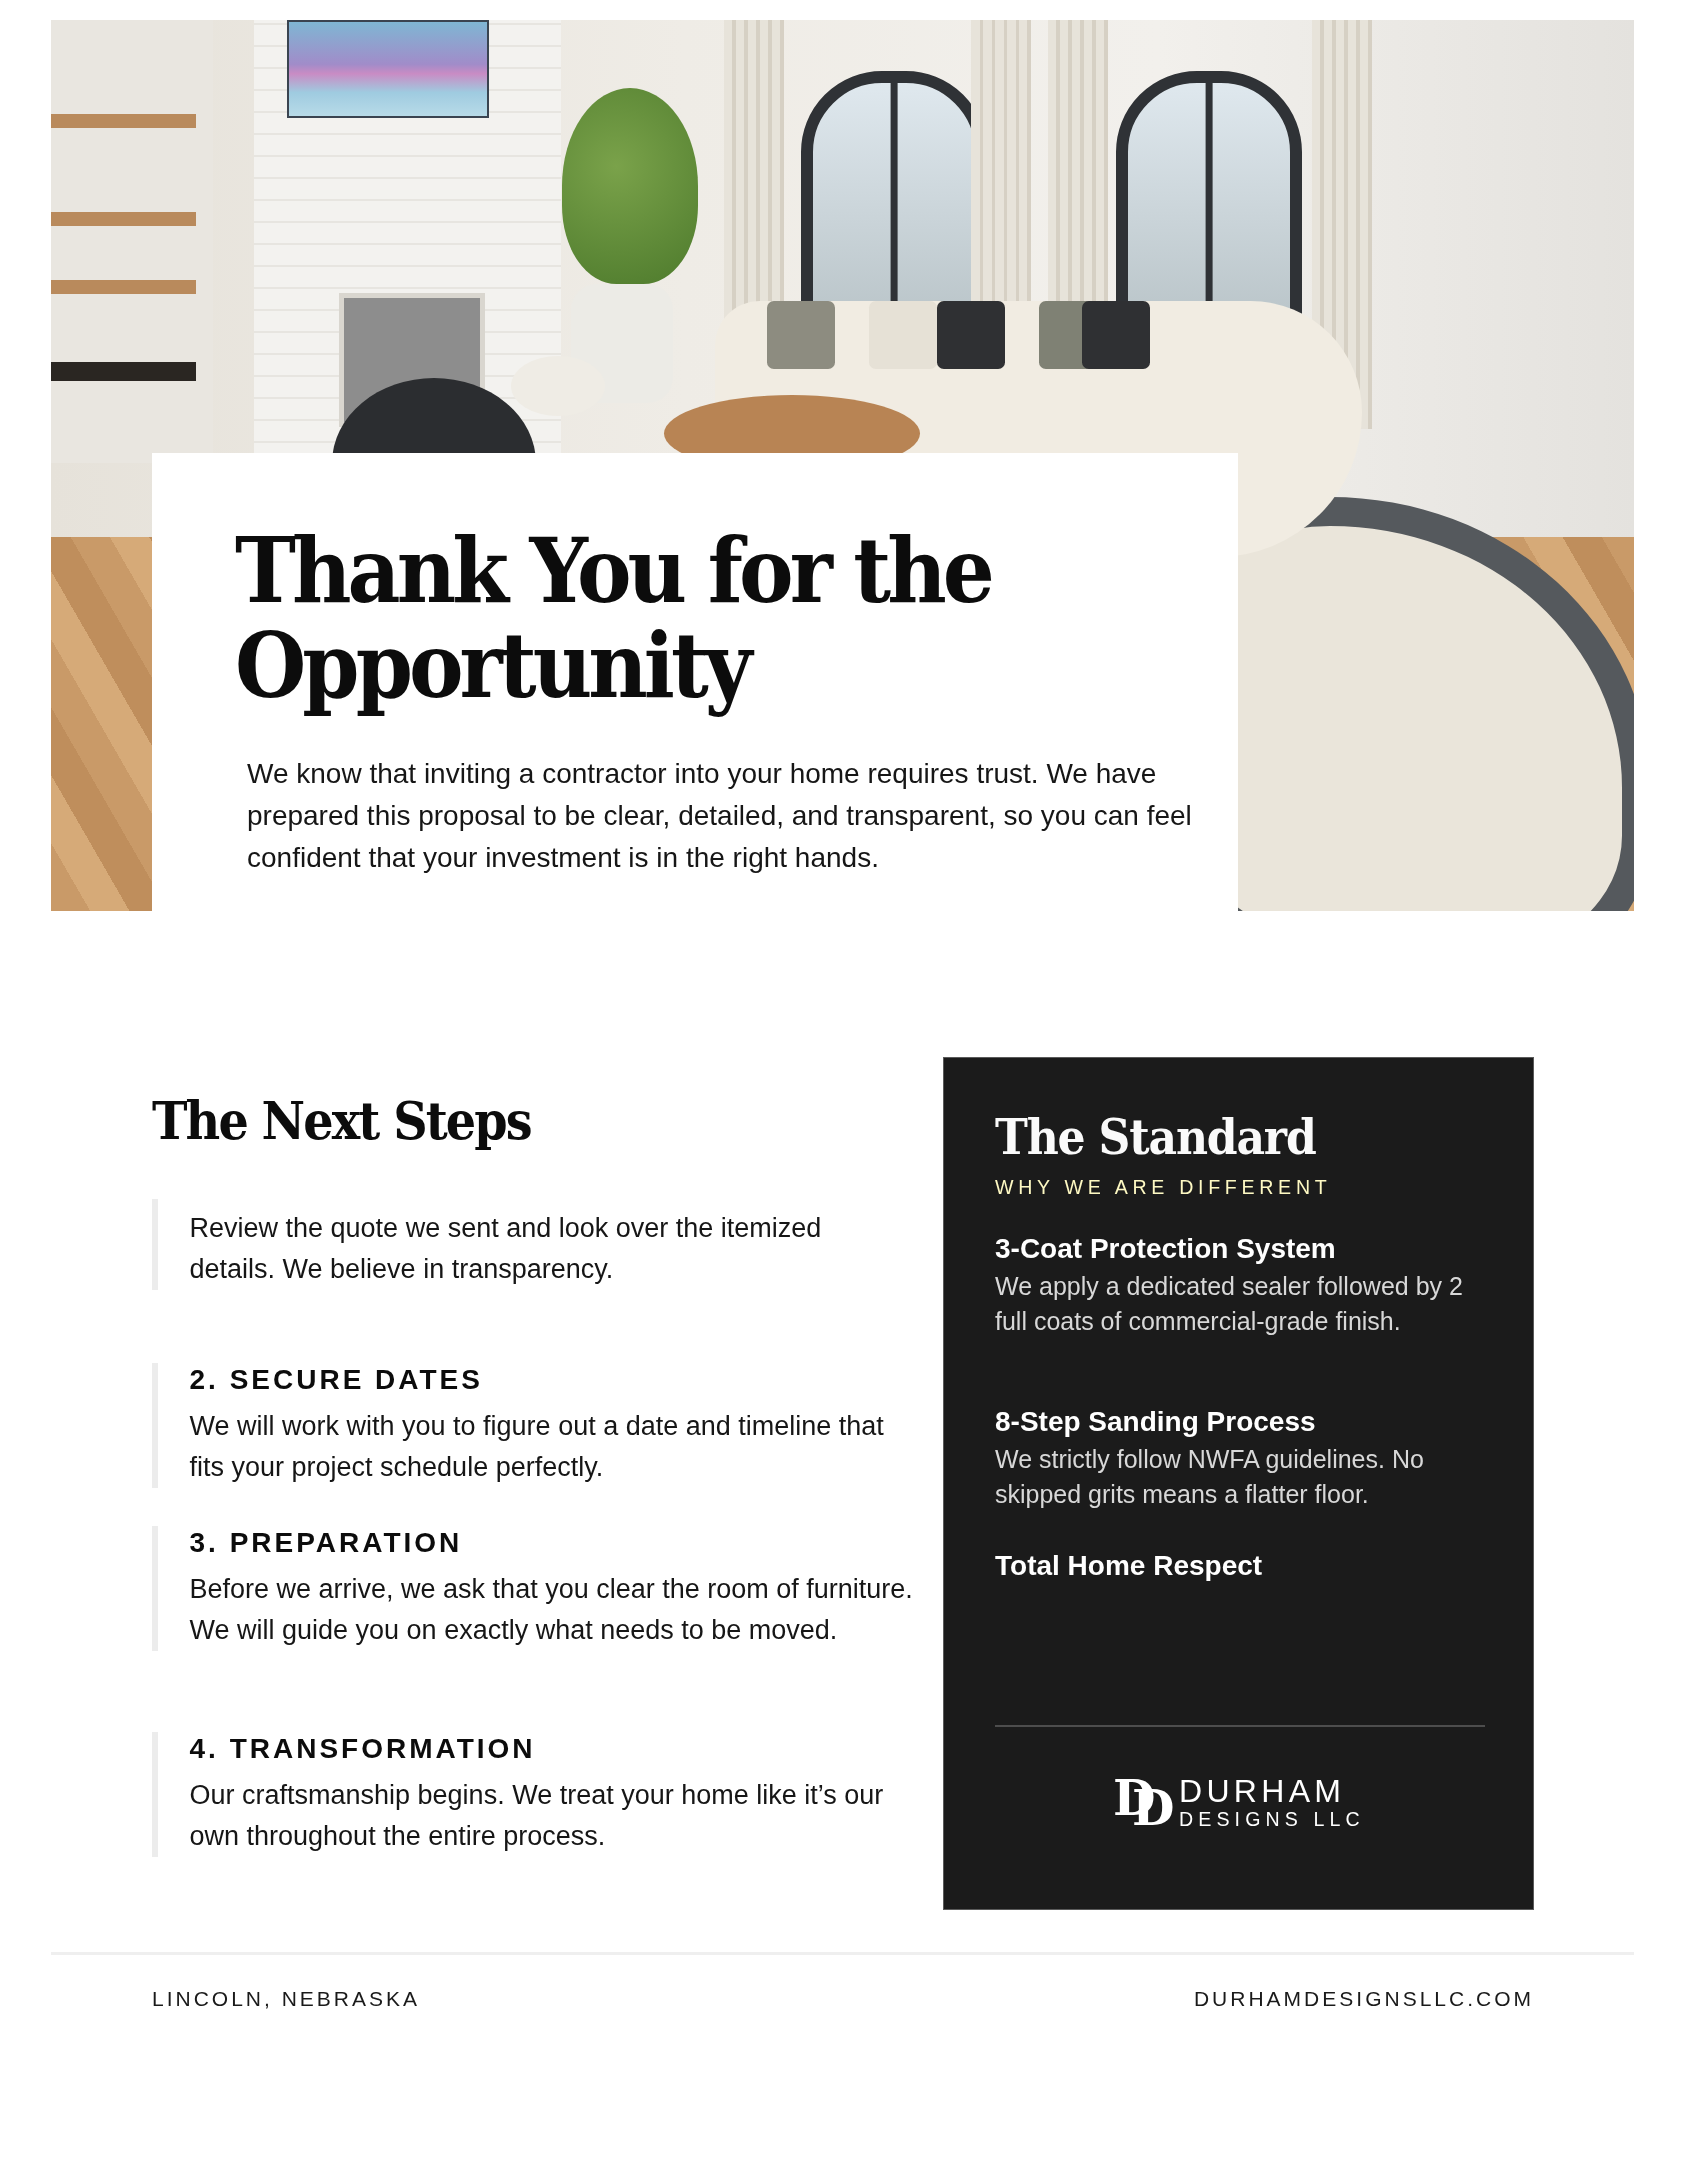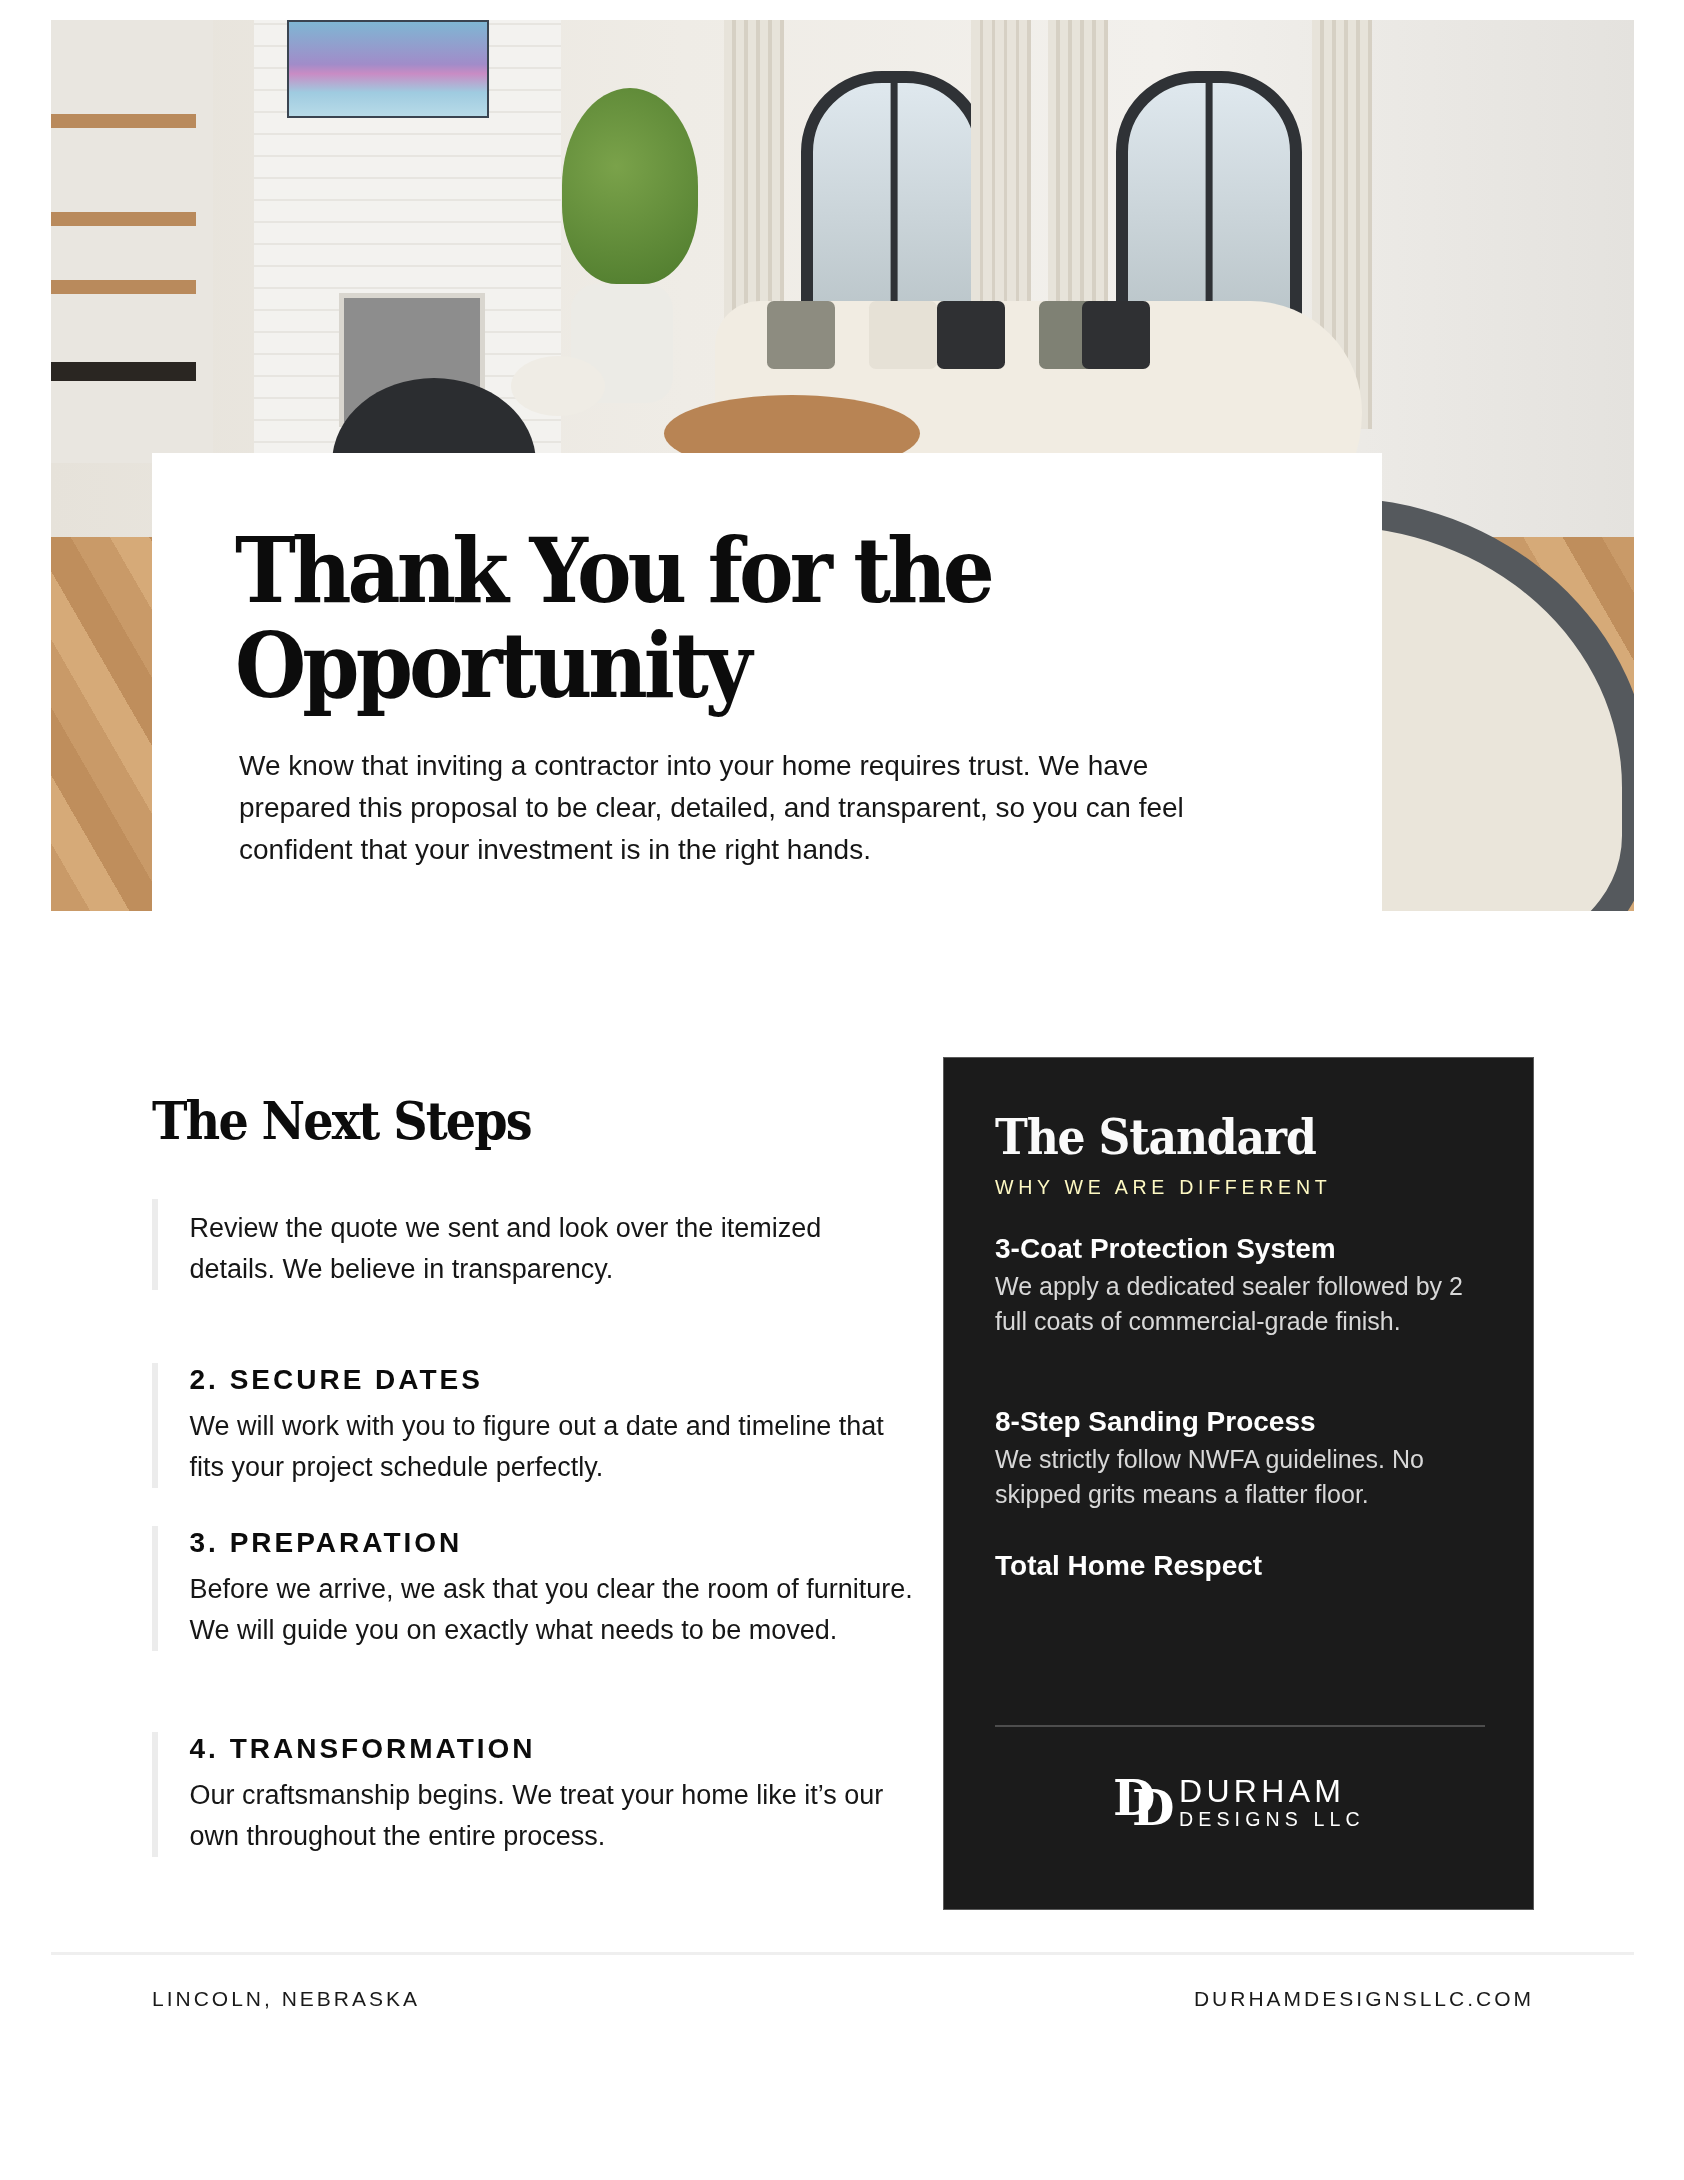--- a/index.html
+++ b/index.html
@@ -34,25 +34,25 @@
   .hero .sofa { position:absolute; left:664px; top:281px; width:647px; height:256px;
           background:#f1ece2; border-radius:68px 170px 221px 34px; }
   .hero .pillow { position:absolute; top:281px; width:68px; height:68px; border-radius:6.8px; }
   .hero .rug { position:absolute; left:1065px; top:477px; width:477px; height:426px; border-radius:40% 60% 30% 50%;
           background:#eae5da; border:29px solid #55595d; }
   .hero .chair { position:absolute; left:281px; top:358px; width:204px; height:170px; border-radius:50% 50% 8.5px 8.5px; background:#2b2d30; }
   .hero .table { position:absolute; left:613px; top:375px; width:256px; height:77px; border-radius:50%; background:#b88454; }
   .hero .ottoman { position:absolute; left:460px; top:336px; width:94px; height:60px; border-radius:50%; background:#efece5; }
 
   
-  .intro-card { position:absolute; left:152px; top:453px; width:1230px; height:458px; background:#ffffff; }
+  .intro-card { position:absolute; left:152px; top:453px; width:1086px; height:458px; background:#ffffff; }
   .intro-title { position:absolute; left:83px; top:70px; width:937px; margin:0;
           font-family:"DejaVu Serif", serif; font-weight:bold; font-size:89px; line-height:95px;
           letter-spacing:-4.3px; color:#0c0c0c; transform:scaleX(0.92); transform-origin:left top; }
-  .intro-body { position:absolute; left:83px; top:288px; width:946px; margin:4px;
+  .intro-body { position:absolute; left:83px; top:288px; width:946px; margin:12px;
           font-size:28px; line-height:42px; color:#161616; }
 
   
   .steps-title { position:absolute; left:152px; top:1089px; margin:0;
           font-family:"DejaVu Serif", serif; font-weight:bold; font-size:53px; line-height:63px;
           letter-spacing:-2.1px; color:#0c0c0c; transform:scaleX(0.9); transform-origin:left top; }
   .step { position:absolute; left:152px; width:724px; border-left:6px solid #ececec; padding-left:31.5px; }
   .step-title { margin:0; font-size:28px; font-weight:bold; letter-spacing:3px; color:#0c0c0c; line-height:34px; }
   .step-text { margin:8.5px 0 0 0; font-size:27px; line-height:41px; color:#161616; }
 

